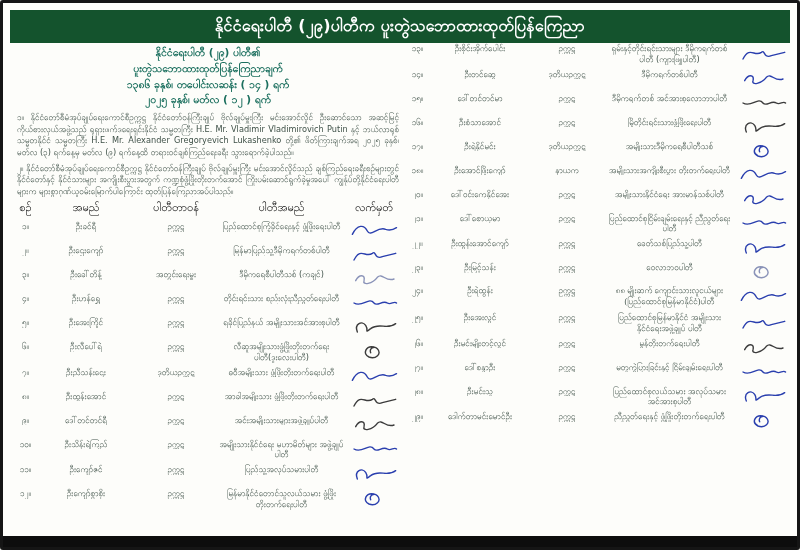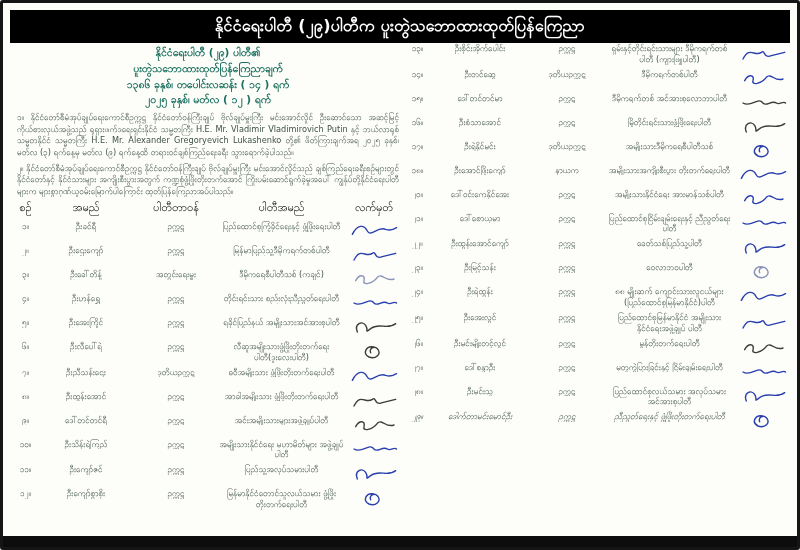--- a/index.html
+++ b/index.html
@@ -30,21 +30,21 @@
   .cell{overflow:hidden;}
   .sig{display:flex; align-items:center; justify-content:center; height:100%;}
   .sig svg{display:block;}
   .bottom-band{ position:absolute; left:0; right:0; bottom:0; height:11px; background:#0d0d0d;}
 </style>
 </head>
 <body>
 
 <div class="page">
 
-  <div class="banner" style="background: #000000; color: rgb(255, 255, 255);">
+  <div class="banner" style="background: #14532d; color: rgb(255, 255, 255);">
     <span>နိုင်ငံရေးပါတီ (၂၉)ပါတီက ပူးတွဲသဘောထားထုတ်ပြန်ကြေညာ</span>
   </div>
 
   <div class="col col-left">
     <div class="title-block" style="color: rgb(27, 111, 94);">
       <div>နိုင်ငံရေးပါတီ (၂၉) ပါတီ၏</div>
       <div>ပူးတွဲသဘောထားထုတ်ပြန်ကြေညာချက်</div>
       <div>၁၃၈၆ ခုနှစ်၊ တပေါင်းလဆန်း ( ၁၄ ) ရက်</div>
       <div>၂၀၂၅ ခုနှစ်၊ မတ်လ ( ၁၂ ) ရက်</div>
     </div>
@@ -321,21 +321,21 @@
     <div class="cell">ဦးမြင့်သန်း</div>
     <div class="cell">ဥက္ကဋ္ဌ</div>
     <div class="cell">ဝေလာဘဝပါတီ</div>
     <div class="cell sig">
       <svg width="50" height="20" viewBox="0 0 60 24">
         <path fill="none" stroke-width="1.7" stroke-linecap="round" stroke-linejoin="round" d="M30,6 C20,4 16,14 24,18 C32,21 40,14 34,8 C30,4 24,8 26,13" stroke="#8a93b8"></path>
       </svg>
     </div>
   </div>
 
-  <div class="trow" style="color: rgb(63, 81, 72);">
+  <div class="trow" style="color: rgb(63, 81, 72); font-family: Liberation Serif, serif;">
     <div class="cell">၂၄။</div>
     <div class="cell">ဦးရဲထွန်း</div>
     <div class="cell">ဥက္ကဋ္ဌ</div>
     <div class="cell">၈၈ မျိုးဆက် ကျောင်းသားလူငယ်များ (ပြည်ထောင်စုမြန်မာနိုင်ငံ)ပါတီ</div>
     <div class="cell sig">
       <svg width="50" height="20" viewBox="0 0 60 24">
         <path fill="none" stroke-width="1.7" stroke-linecap="round" stroke-linejoin="round" d="M4,16 C10,4 18,4 22,12 C26,20 34,6 44,10 C50,12 54,10 57,8" stroke="#2a3fae"></path>
       </svg>
     </div>
   </div>
@@ -381,21 +381,21 @@
     <div class="cell">ဦးမင်းသူ</div>
     <div class="cell">ဥက္ကဋ္ဌ</div>
     <div class="cell">ပြည်ထောင်စုလယ်သမား အလုပ်သမားအင်အားစုပါတီ</div>
     <div class="cell sig">
       <svg width="50" height="20" viewBox="0 0 60 24">
         <path fill="none" stroke-width="1.7" stroke-linecap="round" stroke-linejoin="round" d="M10,18 C6,8 16,4 20,10 C24,16 18,20 26,14 C36,6 46,16 56,8" stroke="#2a3fae"></path>
       </svg>
     </div>
   </div>
 
-  <div class="trow" style="color: rgb(63, 81, 72); font-style: italic;">
+  <div class="trow" style="color: rgb(63, 81, 72);">
     <div class="cell">၂၉။</div>
     <div class="cell">ဒေါက်တာမင်းမောင်ဦး</div>
     <div class="cell">ဥက္ကဋ္ဌ</div>
     <div class="cell">ညီညွတ်ရေးနှင့် ဖွံ့ဖြိုးတိုးတက်ရေးပါတီ</div>
     <div class="cell sig">
       <svg width="50" height="20" viewBox="0 0 60 24">
         <path fill="none" stroke-width="1.7" stroke-linecap="round" stroke-linejoin="round" d="M30,6 C20,4 16,14 24,18 C32,21 40,14 34,8 C30,4 24,8 26,13" stroke="#2a3fae"></path>
       </svg>
     </div>
   </div>

